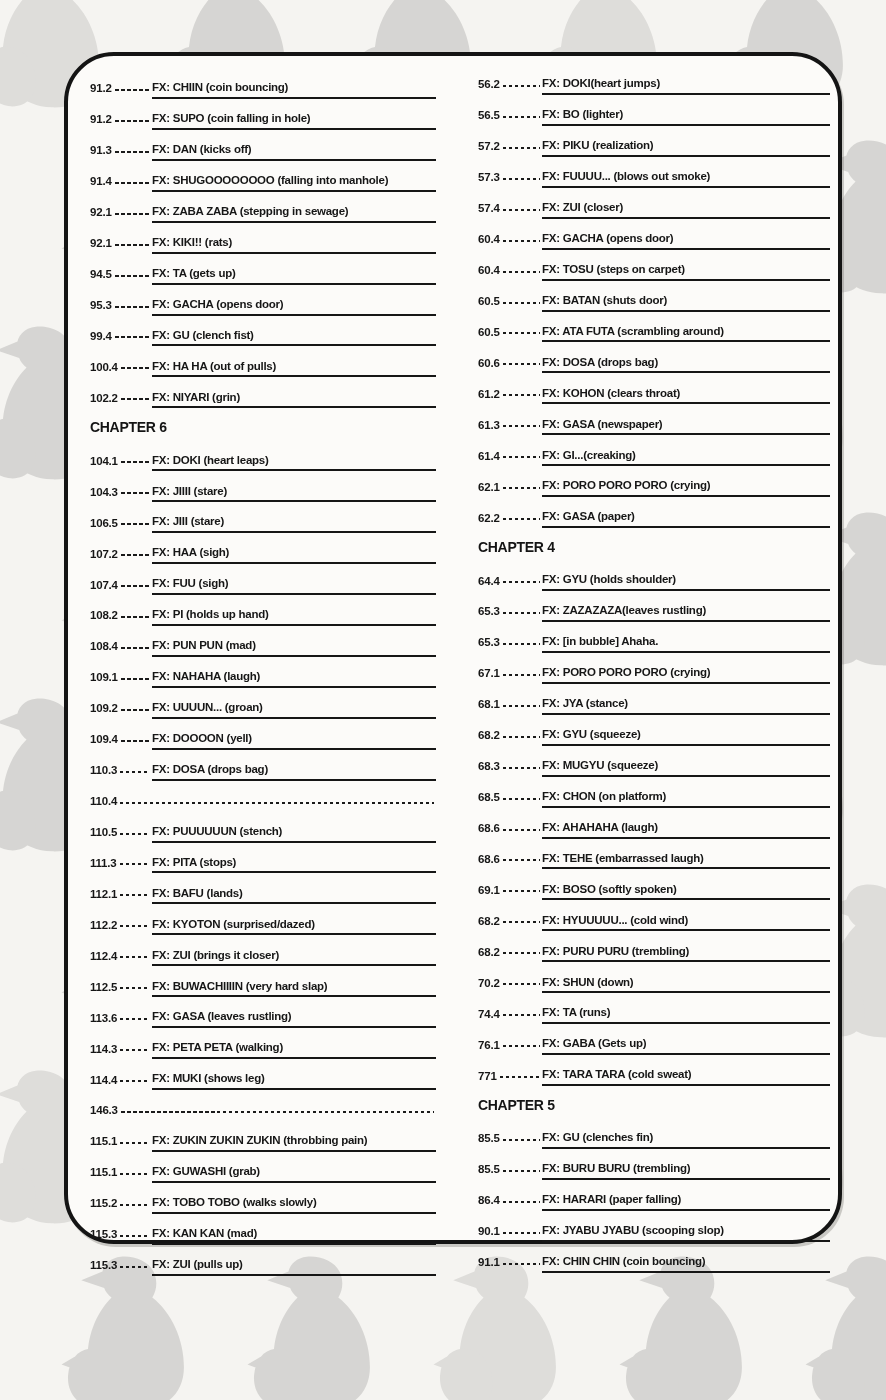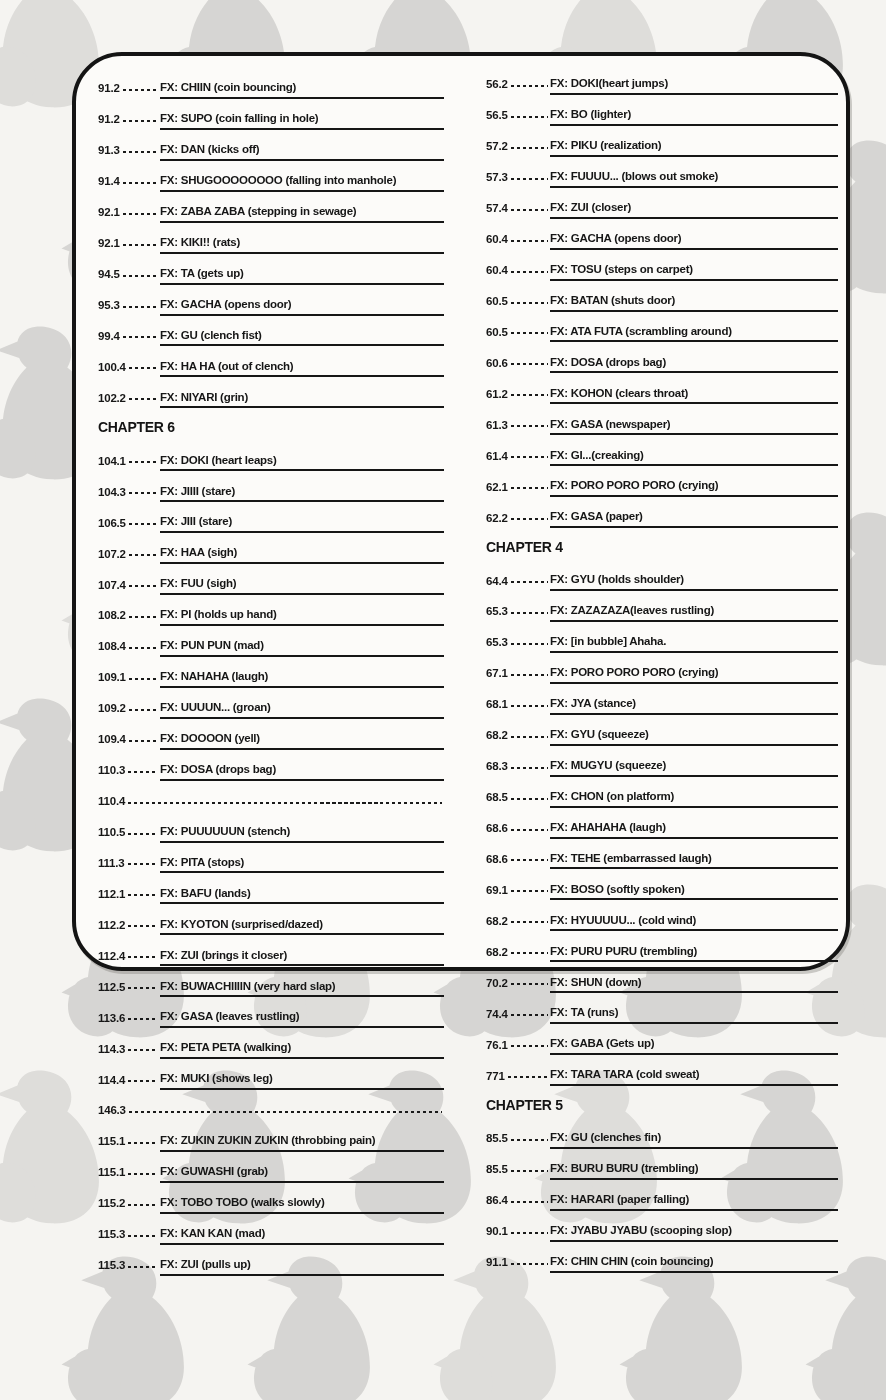--- a/index.html
+++ b/index.html
@@ -4,26 +4,25 @@
 <style>
   html,body{margin:0;padding:0;}
   body{
     width:886px;height:1400px;position:relative;overflow:hidden;
     background:#f5f4f1;
     font-family:"Liberation Sans","DejaVu Sans",sans-serif;
   }
   .pattern-layer{position:absolute;inset:0;z-index:0;}
   .pattern-layer svg{position:absolute;}
   .frame{
-    position:absolute;left:64px;top:52px;width:778px;height:919px;
+    position:absolute;left:64px;top:52px;width:778px;height:1192px;
     box-sizing:border-box;
     border:4px solid #141414;border-radius:50px;
     background:#fcfbf9;z-index:1;
     box-shadow:2px 3px 0 rgba(120,118,112,.35);
-    margin-left:8px;
   }
   .col{position:absolute;top:0;}
   .col-left{left:22px;top:12px;width:346px;}
   .col-right{left:410px;top:8px;width:352px;}
   .chapter-heading{
     font-size:14px;font-weight:bold;color:#141414;
     letter-spacing:-0.3px;height:24px;line-height:24px;margin:7px 0 1px 0;
   }
   .fx-row{display:flex;align-items:flex-end;height:30.95px;box-sizing:border-box;}
   .fx-num{
@@ -241,21 +240,21 @@
         <span class="fx-num">99.4</span>
         <span class="fx-leader"></span>
         <span class="fx-text-wrap">
           <span class="fx-label">FX: GU (clench fist)</span>
         </span>
       </div>
       <div class="fx-row">
         <span class="fx-num">100.4</span>
         <span class="fx-leader"></span>
         <span class="fx-text-wrap">
-          <span class="fx-label">FX: HA HA (out of clench)</span>
+          <span class="fx-label">FX: HA HA (out of pulls)</span>
         </span>
       </div>
       <div class="fx-row">
         <span class="fx-num">102.2</span>
         <span class="fx-leader"></span>
         <span class="fx-text-wrap">
           <span class="fx-label">FX: NIYARI (grin)</span>
         </span>
       </div>
       <div class="chapter-heading">CHAPTER 6</div>

